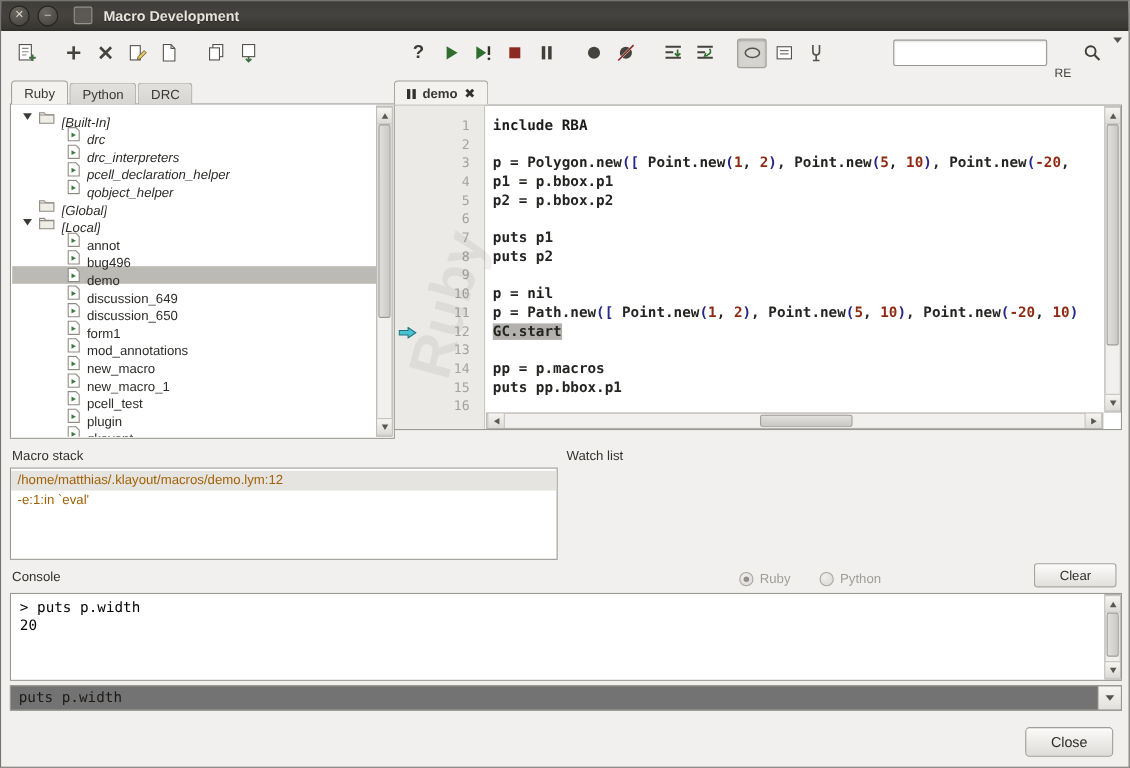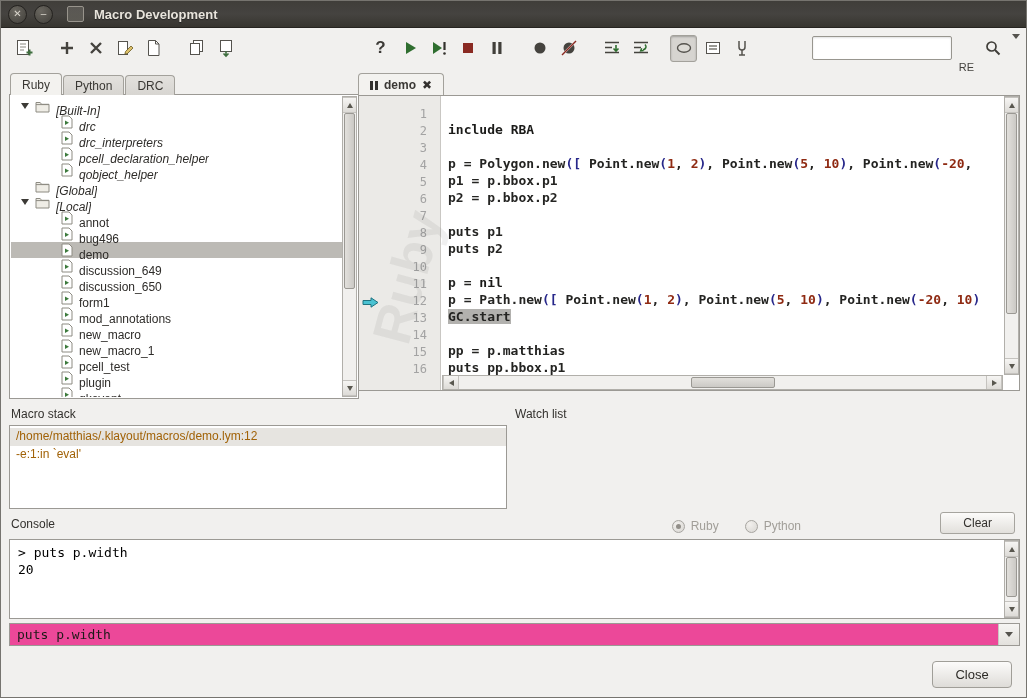--- a/index.html
+++ b/index.html
@@ -39,21 +39,21 @@
   .trow.sel{background:#bcbab5;}
   .exp{width:0;height:0;border-left:4px solid transparent;border-right:4px solid transparent;border-top:6px solid #3c3a36;margin-right:6px;flex:none;}
   .exp.none{visibility:hidden;}
   .ticon{margin-right:6px;flex:none;}
   .tlabel{overflow:hidden;margin-top:10px;}
   
   .editor{position:absolute;left:357px;top:94px;width:662px;height:296px;background:#fff;border:1px solid #9b9994;box-sizing:border-box;}
   .gutter{position:absolute;left:0;top:0;bottom:0;width:82px;background:#ebeae7;border-right:1px solid #c9c7c3;padding-top:11px;box-sizing:border-box;overflow:hidden;}
   .gut-row{position:relative;height:17px;font:12px "DejaVu Sans Mono",monospace;color:#a3a3a3;text-align:right;padding-right:13px;box-sizing:border-box;}
   .curmark{position:absolute;left:3px;top:3px;}
-  .codearea{position:absolute;left:83px;top:0;right:16px;bottom:0;overflow:hidden;padding-top:26px;box-sizing:border-box;}
+  .codearea{position:absolute;left:83px;top:0;right:16px;bottom:0;overflow:hidden;padding-top:11px;box-sizing:border-box;}
   .code-row{height:17px;font:bold 13px "DejaVu Sans Mono",monospace;color:#242422;white-space:pre;padding-left:6px;}
   .code-row .num{color:#8f2a12;}
   .code-row .br{color:#27278a;}
   .code-row .kw{color:#1b1b19;}
   .curline{background:#b2b1ae;}
   .watermark{position:absolute;left:-52px;top:150px;width:200px;text-align:center;transform:rotate(-75deg);font-size:54px;font-weight:bold;color:rgba(40,40,40,.07);pointer-events:none;}
   
   .sb{position:absolute;background:#f1f0ee;border:1px solid #b1afaa;box-sizing:border-box;display:flex;}
   .sb-v{flex-direction:column;width:15px;}
   .sb-h{flex-direction:row;height:15px;}
@@ -81,21 +81,21 @@
   
   .radio-group{position:absolute;top:514px;right:225px;display:flex;gap:26px;align-items:center;height:22px;}
   .radio-wrap{display:flex;align-items:center;gap:6px;}
   .radio{width:13px;height:13px;border-radius:50%;border:1px solid #a7a5a0;background:radial-gradient(circle at 35% 30%,#f2f0ed,#d8d6d2);box-sizing:border-box;position:relative;}
   .radio.on::after{content:"";position:absolute;left:3px;top:3px;width:5px;height:5px;border-radius:50%;background:#928f89;}
   .rlabel{font-size:12px;color:#a19e98;}
   .btn-sm{position:absolute;font-size:12px;color:#33312d;background:linear-gradient(#fcfbfa,#e2e0dc);border:1px solid #a6a49e;border-radius:3px;padding:3px 22px;}
   .console-out{position:absolute;left:8px;top:538px;width:1011px;height:80px;background:#fff;border:1px solid #9b9994;box-sizing:border-box;padding:5px 8px;overflow:hidden;}
   .con-line{font:13px "DejaVu Sans Mono",monospace;color:#17151
 2;height:17px;white-space:pre;}
-  .console-input{position:absolute;left:8px;top:622px;width:1011px;height:23px;background:#ec4899;border:1px solid #9b9994;box-sizing:border-box;display:flex;align-items:center;}
+  .console-input{position:absolute;left:8px;top:622px;width:1011px;height:23px;background:#737373;border:1px solid #9b9994;box-sizing:border-box;display:flex;align-items:center;}
   .ci-text{flex:1;border:none;outline:none;font:13px "DejaVu Sans Mono",monospace;color:#1c1a17;padding:0 7px;background:transparent;}
   .ci-drop{width:20px;height:100%;border-left:1px solid #c9c7c3;display:flex;align-items:center;justify-content:center;background:linear-gradient(#f6f5f3,#e3e1dd);}
   .close-btn{position:absolute;right:14px;top:660px;width:80px;height:27px;font-size:13px;color:#2d2b27;background:linear-gradient(#fcfbfa,#dedcd8);border:1px solid #a09e98;border-radius:4px;}
 </style>
 </head>
 <body>
 
 <div class="window">
 
   <div class="titlebar">
@@ -438,21 +438,21 @@
         <div class="code-row">p1 = p.bbox.p1</div>
         <div class="code-row">p2 = p.bbox.p2</div>
         <div class="code-row"></div>
         <div class="code-row">puts p1</div>
         <div class="code-row">puts p2</div>
         <div class="code-row"></div>
         <div class="code-row">p = <span class="kw" style="font-weight:bold">nil</span></div>
         <div class="code-row">p = Path.new<span class="br">(</span><span class="br">[</span> Point.new<span class="br">(</span><span class="num">1</span>, <span class="num">2</span><span class="br">)</span>, Point.new<span class="br">(</span><span class="num">5</span>, <span class="num">10</span><span class="br">)</span>, Point.new<span class="br">(</span><span class="num">-20</span>, <span class="num">10</span><span class="br">)</span></div>
         <div class="code-row"><span class="curline">GC.start</span></div>
         <div class="code-row"></div>
-        <div class="code-row">pp = p.matthias</div>
+        <div class="code-row">pp = p.macros</div>
         <div class="code-row">puts pp.bbox.p1</div>
         <div class="code-row"></div>
       </div>
     <div class="sb sb-v" style="right:0;top:0;bottom:15px;">
       <div class="btn">
           <span class="tri-u"></span>
         </div>
       <div class="track">
           <div class="thumb" style="left:1px;right:1px;top:0;height:82%;"></div>
         </div>

